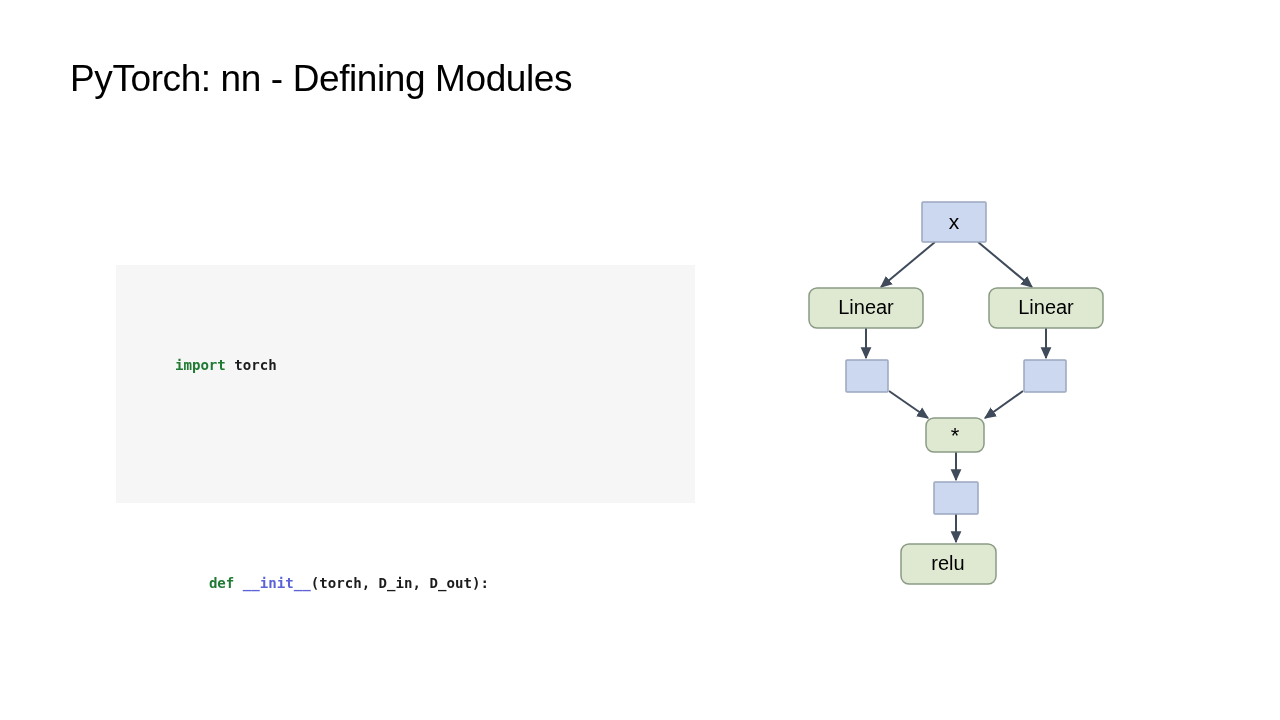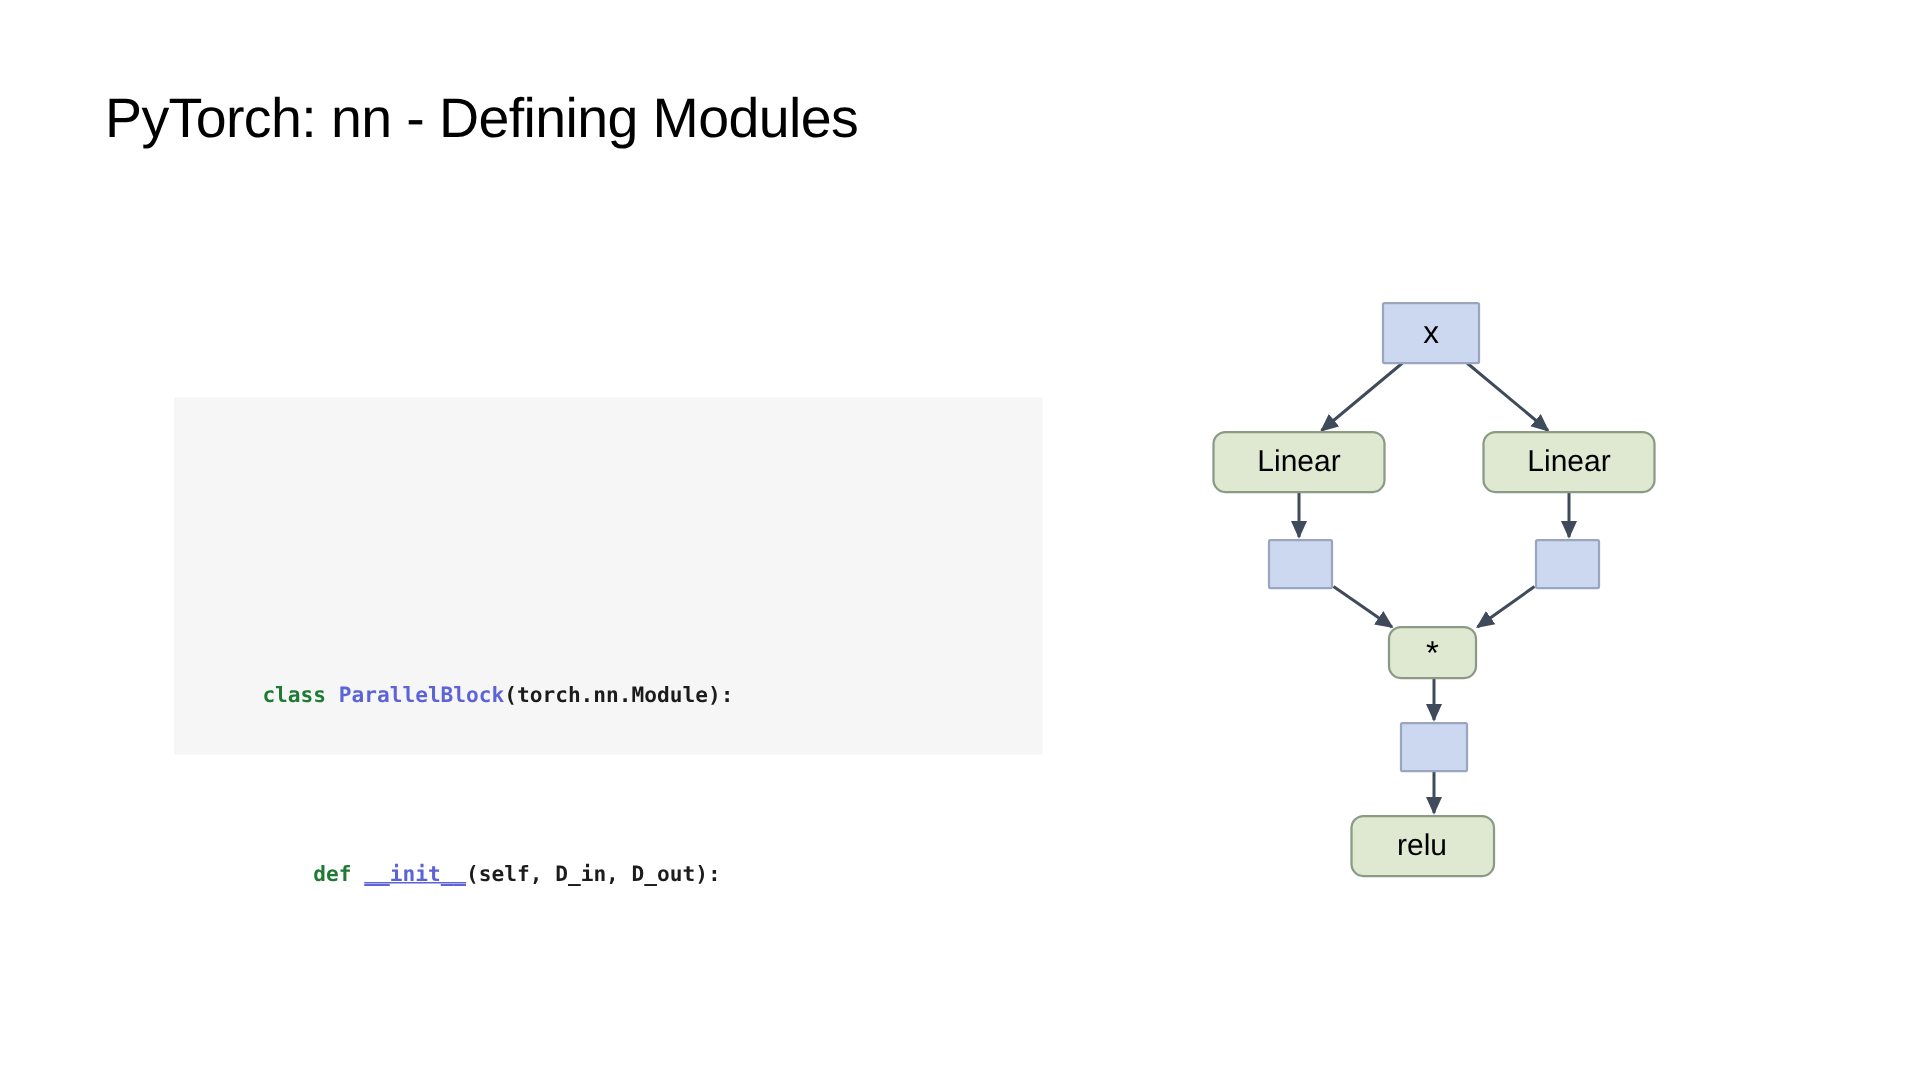--- a/index.html
+++ b/index.html
@@ -47,21 +47,21 @@
     font-weight: bold;
     color: #1c1c1c;
     white-space: pre;
   }
   .code-line { white-space: pre; }
   .code-line.blank { height: 19.8px; }
 
   
   .tok-kw      { color: #1f7a33; }            
   .tok-name    { color: #5b63d6; }            
-  .tok-dunder  { color: #5b63d6; text-decoration: underline; }            
+  .tok-dunder  { color: #5b63d6; }            
   .tok-plain   { color: #1c1c1c; }
 
   
   .diagram {
     position: absolute;
     left: 790px;
     top: 180px;
     width: 340px;
     height: 420px;
   }
@@ -78,29 +78,29 @@
   .label-star { font-size: 22px; }
 </style>
 </head>
 <body>
 
 <div class="slide-title">PyTorch: nn - Defining Modules</div>
 
 <div class="code-block">
   <div class="code-lines">
 
+    <div class="code-line">
+      <span class="tok-kw">import</span><span class="tok-plain"> torch</span>
+    </div>
 
     <div class="code-line blank">&nbsp;</div>
 
-    <div class="code-line">
-      <span class="tok-kw">class</span><span class="tok-plain"> </span><span class="tok-name">ParallelBlock</span><span class="tok-plain">(torch.nn.Module):</span>
-    </div>
 
     <div class="code-line">
-      <span class="tok-plain">    </span><span class="tok-kw">def</span><span class="tok-plain"> </span><span class="tok-dunder">__init__</span><span class="tok-plain">(self, D_in, D_out):</span>
+      <span class="tok-plain">    </span><span class="tok-kw">def</span><span class="tok-plain"> </span><span class="tok-dunder">__init__</span><span class="tok-plain">(torch, D_in, D_out):</span>
     </div>
 
     
 
     
 
     
 
     
 

